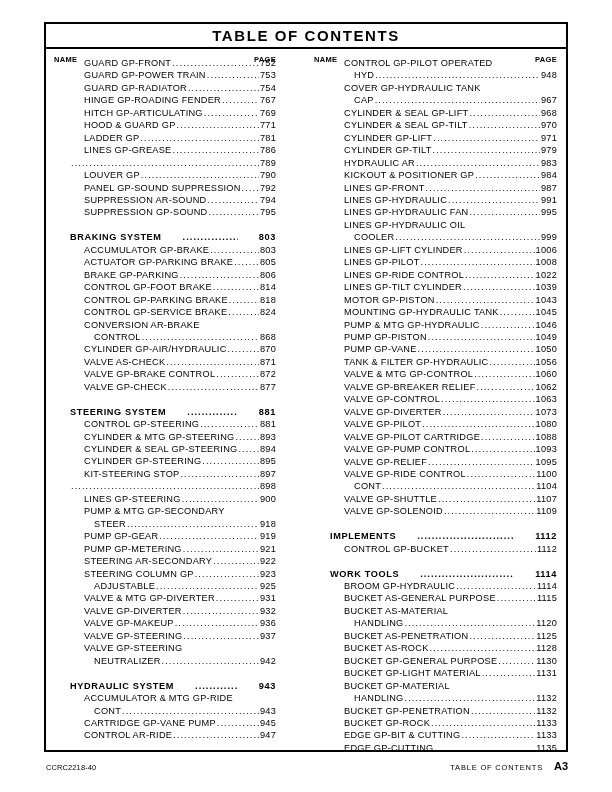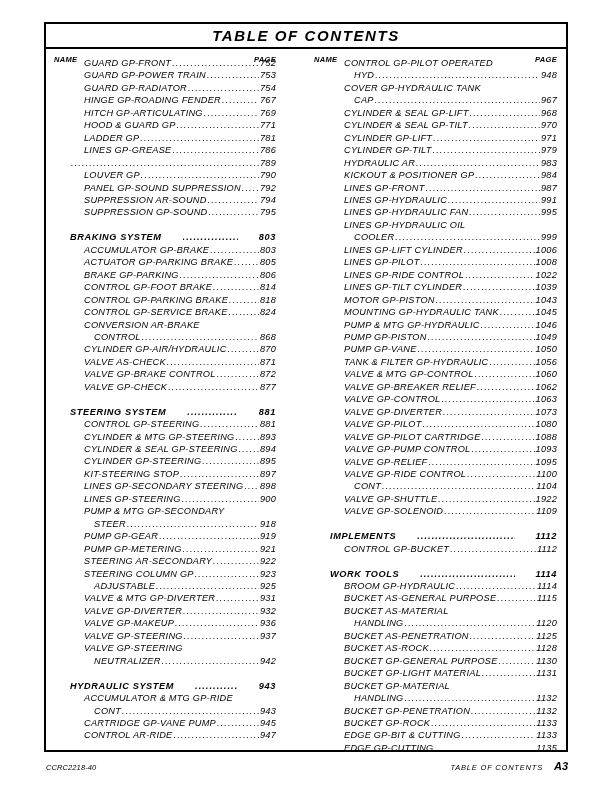--- a/index.html
+++ b/index.html
@@ -14,21 +14,20 @@
     font-family: "Liberation Sans", sans-serif;
     color: #000000;
     -webkit-font-smoothing: none;
   }
 
   .page {
     position: relative;
     width: 532px;
     height: 792px;
     box-sizing: border-box;
-    font-style: italic;
   }
 
   
   .frame {
     position: absolute;
     left: 44px;
     top: 22px;
     width: 524px;
     height: 730px;
     border: 2px solid #000;
@@ -321,21 +320,20 @@
             <span class="label">CYLINDER GP-STEERING</span>
             <span class="leader">..................................................................................................</span>
             <span class="page-no">895</span>
           </div>
           <div class="entry">
             <span class="label">KIT-STEERING STOP</span>
             <span class="leader">..................................................................................................</span>
             <span class="page-no">897</span>
           </div>
           <div class="entry">
-            <span class="label">LINES GP-SECONDARY STEERING</span>
             <span class="leader">..................................................................................................</span>
             <span class="page-no">898</span>
           </div>
           <div class="entry">
             <span class="label">LINES GP-STEERING</span>
             <span class="leader">..................................................................................................</span>
             <span class="page-no">900</span>
           </div>
           <div class="entry nolead">
             <span class="label">PUMP &amp; MTG GP-SECONDARY</span>
@@ -589,21 +587,21 @@
             <span class="page-no">1100</span>
           </div>
           <div class="entry cont">
             <span class="label">CONT</span>
             <span class="leader">..................................................................................................</span>
             <span class="page-no">1104</span>
           </div>
           <div class="entry">
             <span class="label">VALVE GP-SHUTTLE</span>
             <span class="leader">..................................................................................................</span>
-            <span class="page-no">1922</span>
+            <span class="page-no">1107</span>
           </div>
           <div class="entry">
             <span class="label">VALVE GP-SOLENOID</span>
             <span class="leader">..................................................................................................</span>
             <span class="page-no">1109</span>
           </div>
           <div class="gap"></div>
           <div class="entry section">
             <span class="label">IMPLEMENTS</span>
             <span class="leader">..................................................................................................</span>

